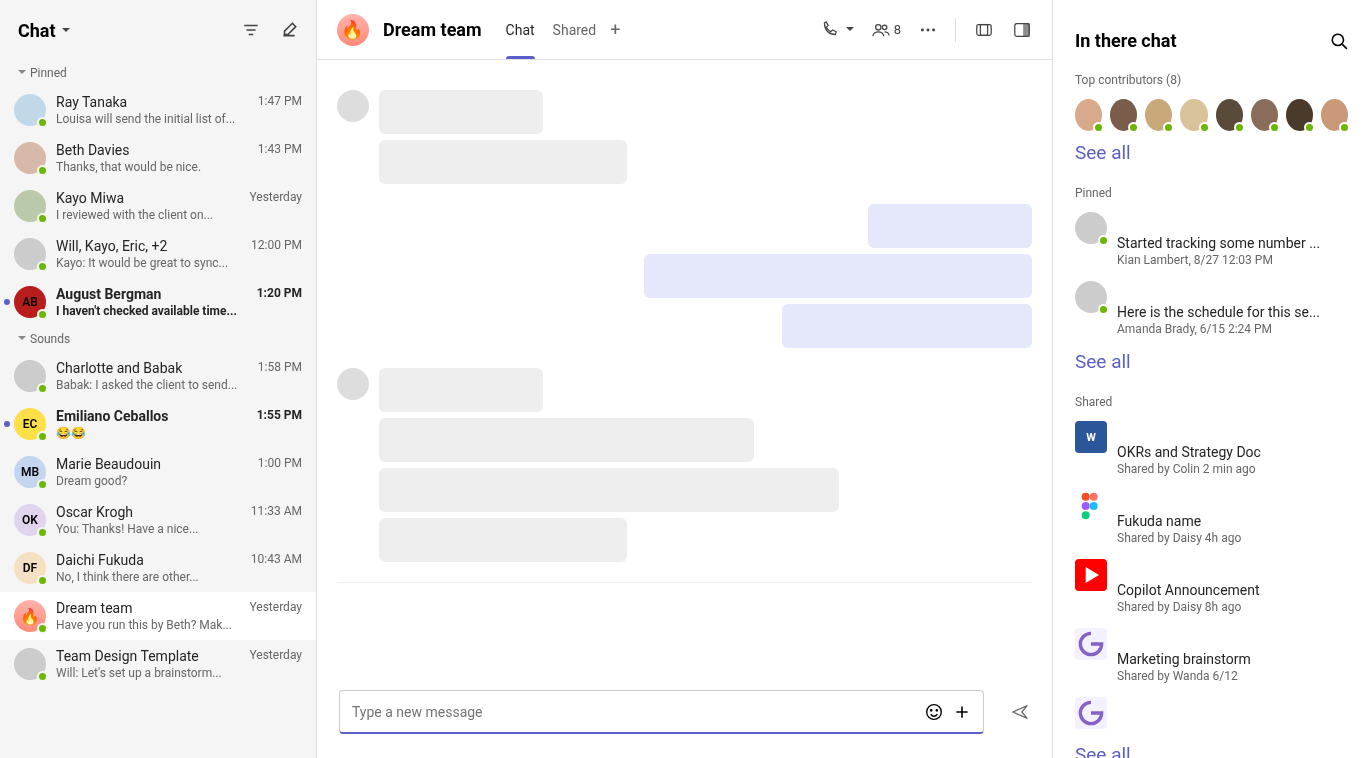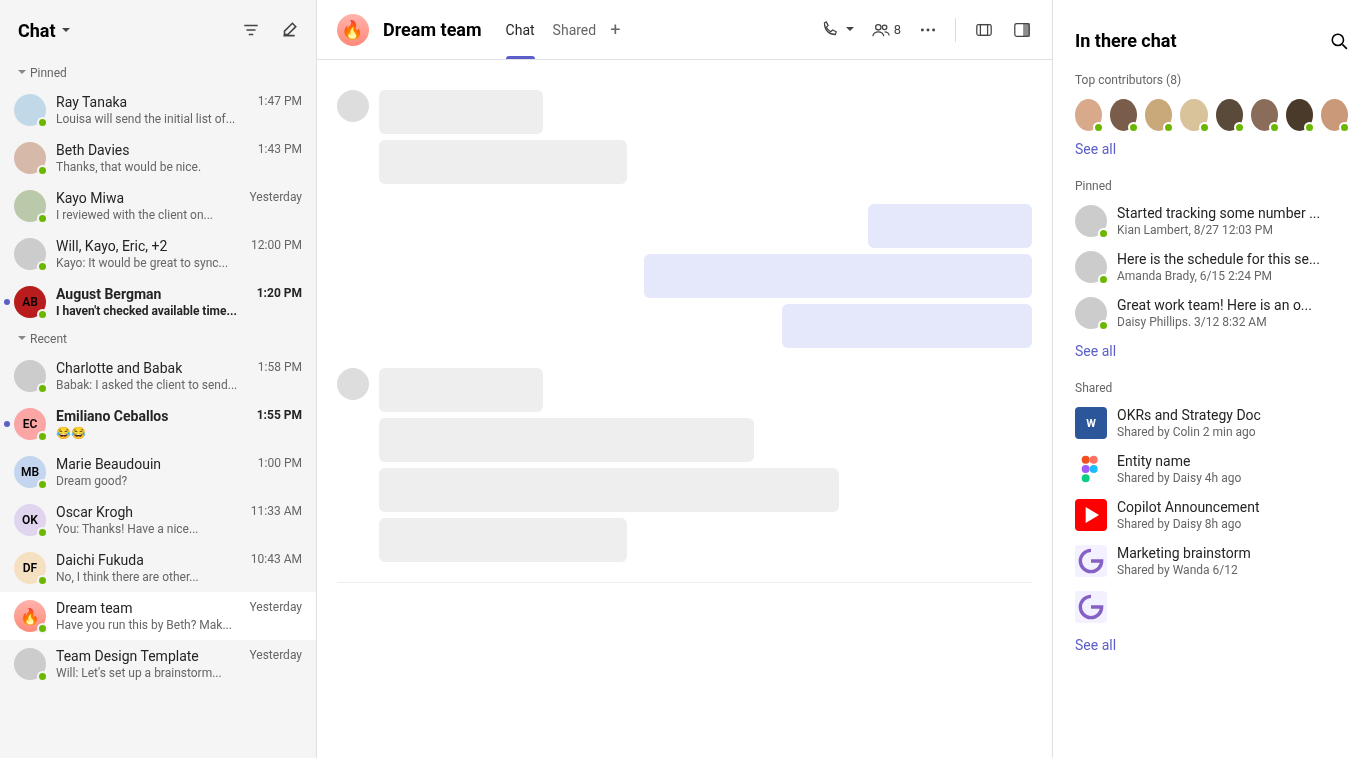--- a/index.html
+++ b/index.html
@@ -56,25 +56,25 @@
   .send-btn { margin-left: 12px; color:#666; cursor:pointer;}
   
   
   .right { width: 318px; border-left: 1px solid #e1e1e1; padding: 30px 22px; overflow-y: auto; }
   .right-header { display: flex; justify-content: space-between; align-items: center; margin-bottom: 22px; }
   .right-title { font-size: 18px; font-weight: 700; }
   .right-section-title { font-size: 12px; color: #666; margin-bottom: 12px; }
   .contrib-row { display: flex; gap: 8px; margin-bottom: 10px; }
   .contrib-avatar { width: 32px; height: 32px; border-radius: 50%; background: #ccc; position:relative;}
   .contrib-avatar .presence { width: 11px; height: 11px; border-radius: 50%; background: #6bb700; border: 2px solid #fff; position: absolute; bottom: -2px; right: -2px;}
-  .see-all { color: #5b5fc7; font-size: 14px; cursor: pointer; display: block; margin-bottom: 22px; }
+  .see-all { color: #5b5fc7; font-size: 19px; cursor: pointer; display: block; margin-bottom: 22px; }
   .pinned-item, .shared-item { display: flex; gap: 10px; margin-bottom: 14px; }
   .pinned-avatar { width: 32px; height: 32px; border-radius: 50%; background: #ccc; position:relative; flex-shrink:0;}
   .pinned-avatar .presence { width: 11px; height: 11px; border-radius: 50%; background: #6bb700; border: 2px solid #fff; position: absolute; bottom: -2px; right: -2px;}
-  .pinned-text { flex:1; min-width:0;}
+  .pinned-text { flex:1; min-width:0;margin-top:23px;}
   .pinned-title { font-size: 14px; color: #242424; white-space: nowrap; overflow: hidden; text-overflow: ellipsis; }
   .pinned-sub { font-size: 12px; color: #666; margin-top:2px;}
   .file-icon { width: 32px; height: 32px; border-radius: 4px; display:flex; align-items:center; justify-content:center; font-size:18px; flex-shrink:0;}
   .file-word { background:#2b579a; color:#fff; font-size:11px; font-weight:700;}
   .file-figma { background:#fff;}
   .file-yt { background:#ff0000; color:#fff;}
   .file-loop { background:#f3f0ff; color:#8661c5;}
   
   svg { width: 100%; height: 100%; }
   .caret-down { display:inline-block; border: 4px solid transparent; border-top-color: #444; margin-top:3px;}
@@ -175,40 +175,40 @@
         <div class="chat-name">August Bergman</div>
         <div class="chat-time">1:20 PM</div>
       </div>
       <div class="chat-preview">I haven't checked available time...</div>
     </div>
       </div>
     </div>
 
   <div class="section-label">
     <span class="tri-expand"></span>
-    <span>Recent</span>
+    <span>Sounds</span>
   </div>
   <div id="recent-list">
       <div class="chat-item">
 
     <div class="avatar" style="background:#ccc">
 
       <span class="presence"></span>
     </div>
     <div class="chat-text">
       <div class="chat-row1">
         <div class="chat-name">Charlotte and Babak</div>
         <div class="chat-time">1:58 PM</div>
       </div>
       <div class="chat-preview">Babak: I asked the client to send...</div>
     </div>
       </div>
       <div class="chat-item unread">
     <span class="unread-dot"></span>
-    <div class="avatar" style="background:#fca5a5">
+    <div class="avatar" style="background:#fde047">
       EC
       <span class="presence"></span>
     </div>
     <div class="chat-text">
       <div class="chat-row1">
         <div class="chat-name">Emiliano Ceballos</div>
         <div class="chat-time">1:55 PM</div>
       </div>
       <div class="chat-preview">😂😂</div>
     </div>
@@ -356,20 +356,45 @@
         <div class="msg-stack">
           <div class="msg-bubble" style="width:164px"></div>
           <div class="msg-bubble" style="width:375px"></div>
           <div class="msg-bubble" style="width:460px"></div>
           <div class="msg-bubble" style="width:248px"></div>
         </div>
       </div>
       <div class="divider"></div>
     </div>
 
+  <div class="compose-wrap">
+    <div class="compose-row">
+      <div class="compose" style="flex:1">
+        <input placeholder="Type a new message" style="">
+        <span class="icon-btn">
+          <svg viewBox="0 0 16 16" fill="none" stroke="currentColor" stroke-width="1.2">
+              <circle cx="8" cy="8" r="6.5"></circle>
+              <circle cx="5.5" cy="6.5" r="0.6" fill="currentColor"></circle>
+              <circle cx="10.5" cy="6.5" r="0.6" fill="currentColor"></circle>
+              <path d="M5 10c1 1.2 2 1.8 3 1.8s2-.6 3-1.8"></path>
+            </svg>
+        </span>
+        <span class="icon-btn">
+          <svg viewBox="0 0 16 16" fill="none" stroke="currentColor" stroke-width="1.4">
+              <path d="M8 3v10M3 8h10"></path>
+            </svg>
+        </span>
+      </div>
+      <span class="icon-btn send-btn" style="width:20px">
+        <svg viewBox="0 0 20 20" fill="none" stroke="currentColor" stroke-width="1.4">
+            <path d="M2 10l16-7-6 7 6 7-16-7z"></path>
+          </svg>
+      </span>
+    </div>
+  </div>
 </div>
 
 <div class="right">
   <div class="right-header">
     <div class="right-title">In there chat</div>
     <span class="icon-btn">
       <svg viewBox="0 0 16 16" fill="none" stroke="currentColor" stroke-width="1.4">
           <circle cx="7" cy="7" r="5"></circle>
           <path d="M11 11l4 4"></path>
         </svg>
@@ -418,29 +443,20 @@
       </div>
       <div class="pinned-item">
         <div class="pinned-avatar">
           <span class="presence"></span>
         </div>
     <div class="pinned-text">
           <div class="pinned-title">Here is the schedule for this se...</div>
     <div class="pinned-sub">Amanda Brady, 6/15 2:24 PM</div>
         </div>
       </div>
-      <div class="pinned-item">
-        <div class="pinned-avatar">
-          <span class="presence"></span>
-        </div>
-    <div class="pinned-text">
-          <div class="pinned-title">Great work team! Here is an o...</div>
-    <div class="pinned-sub">Daisy Phillips. 3/12 8:32 AM</div>
-        </div>
-      </div>
     </div>
   <a class="see-all">See all</a>
 
   <div class="right-section-title">Shared</div>
   <div id="shared-list">
       <div class="shared-item">
         <div class="file-icon file-word">W</div>
         <div class="pinned-text">
           <div class="pinned-title">OKRs and Strategy Doc</div>
     <div class="pinned-sub">Shared by Colin 2 min ago</div>
@@ -450,21 +466,21 @@
         <div class="file-icon file-figma">
           <svg viewBox="0 0 24 24" width="20" height="20">
             <circle cx="8" cy="5" r="3" fill="#f24e1e"></circle>
             <circle cx="14" cy="5" r="3" fill="#ff7262"></circle>
             <circle cx="8" cy="12" r="3" fill="#a259ff"></circle>
             <circle cx="14" cy="12" r="3" fill="#1abcfe"></circle>
             <circle cx="8" cy="19" r="3" fill="#0acf83"></circle>
           </svg>
         </div>
         <div class="pinned-text">
-          <div class="pinned-title">Entity name</div>
+          <div class="pinned-title">Fukuda name</div>
     <div class="pinned-sub">Shared by Daisy 4h ago</div>
         </div>
       </div>
       <div class="shared-item">
         <div class="file-icon file-yt">
           <svg viewBox="0 0 24 24" width="14" height="14" fill="#fff">
             <path d="M8 6l10 6-10 6z"></path>
           </svg>
         </div>
         <div class="pinned-text">

